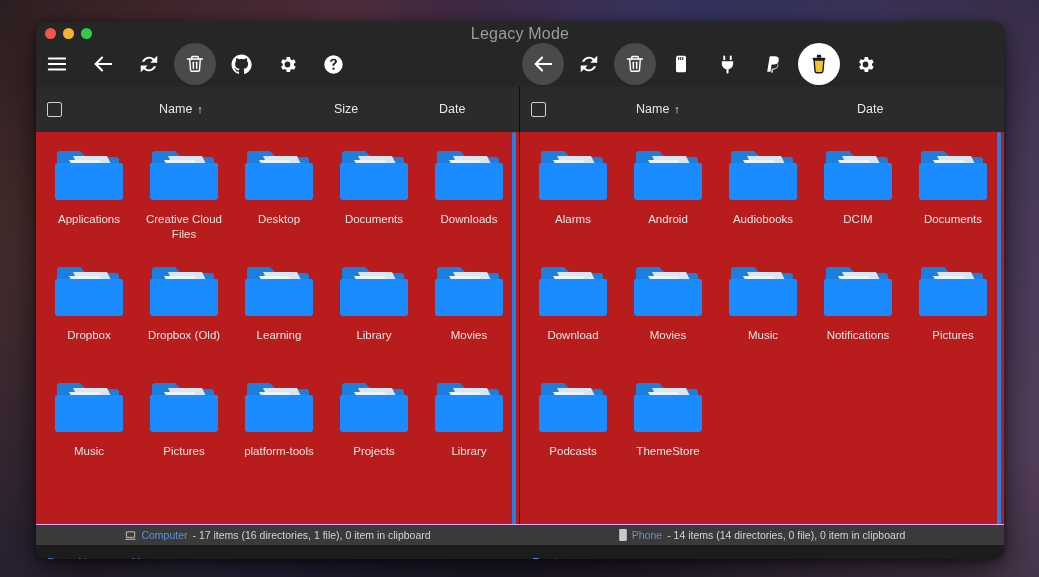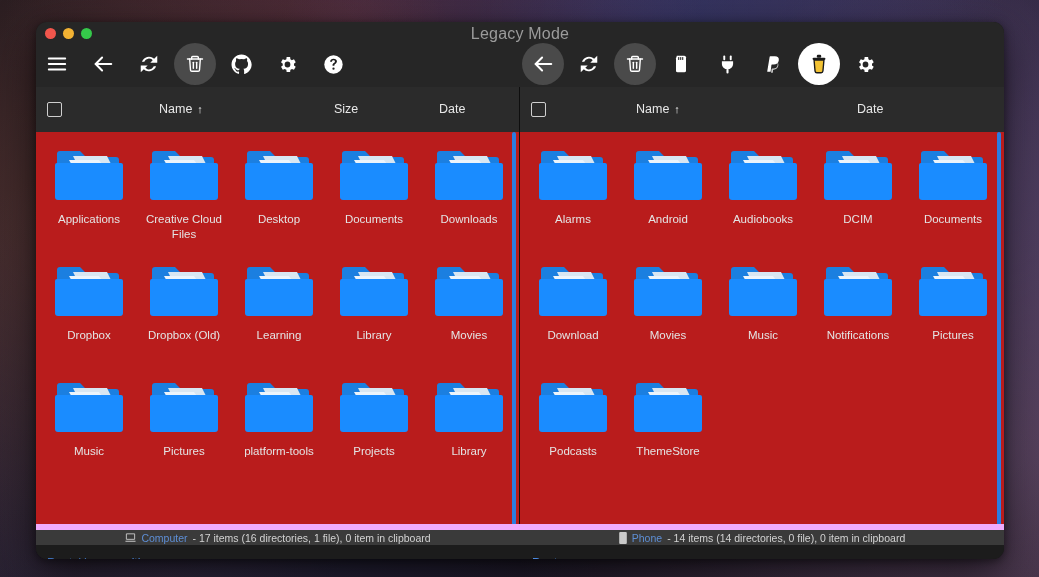--- a/index.html
+++ b/index.html
@@ -166,21 +166,21 @@
     cursor: pointer;
   }
   .vscroll.l { right: 3px; top: 0px;  height: 396px; }
   .vscroll.r { right: 3px; top: 0px;  height: 437px; }
 
   
   .statusbar {
     height: 21px;
     display: flex;
     background: #3a3a3a;
-    border-top: 6px solid #f0abfc;
+    border-top: 1px solid #f0abfc;
   }
   .status-half {
     width: 484px;
     display: flex;
     align-items: center;
     justify-content: center;
     gap: 5px;
     font-size: 10.5px;
     color: #d2d2d2;
     white-space: nowrap;

